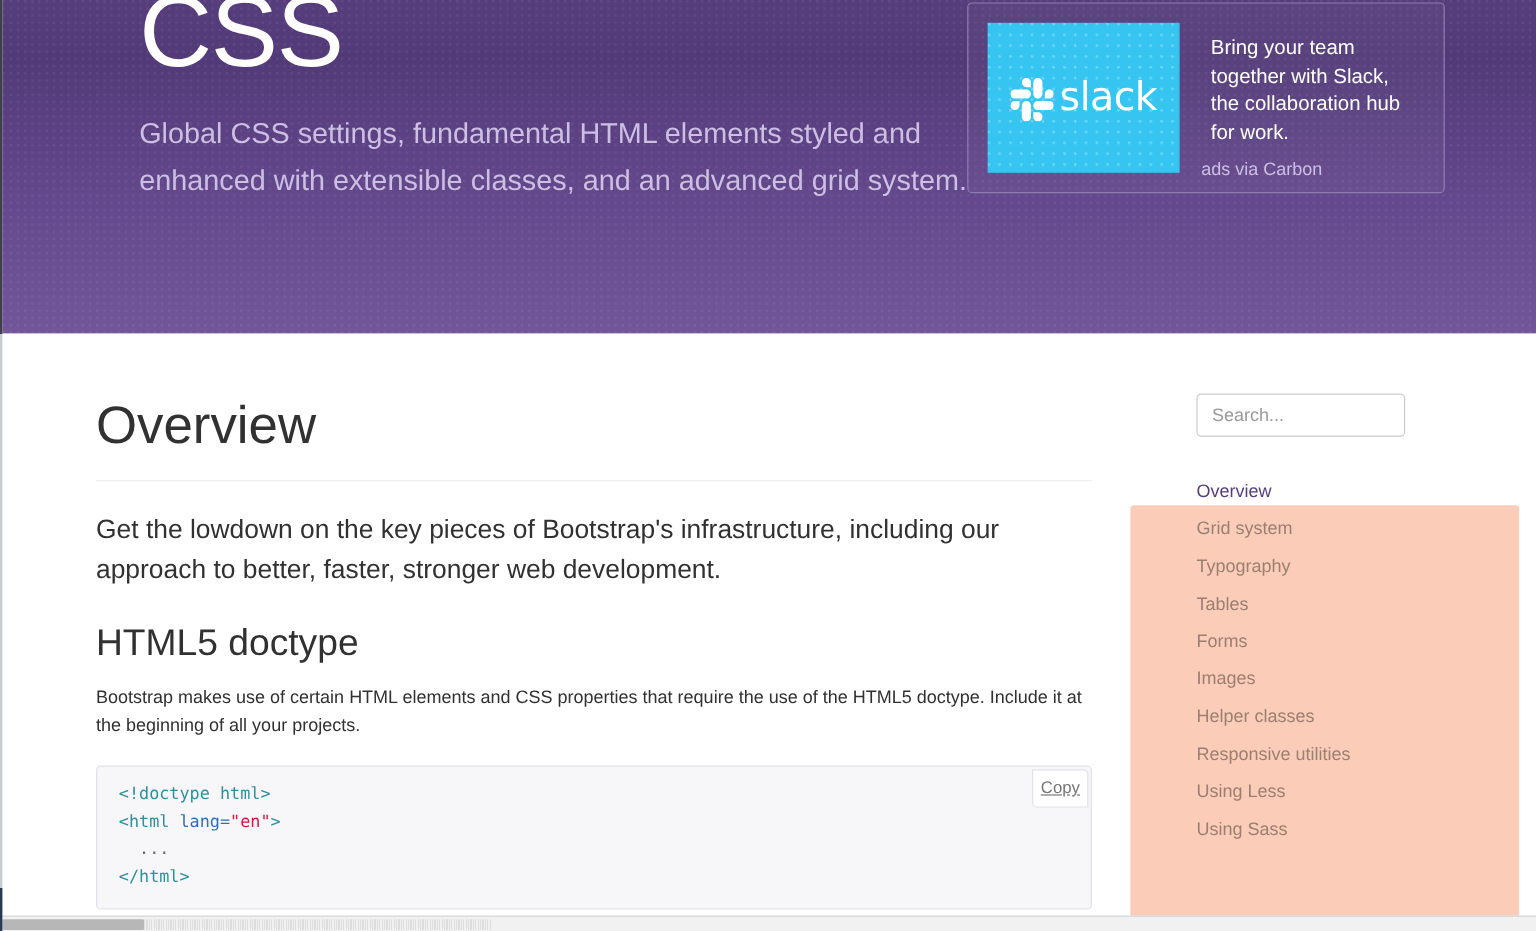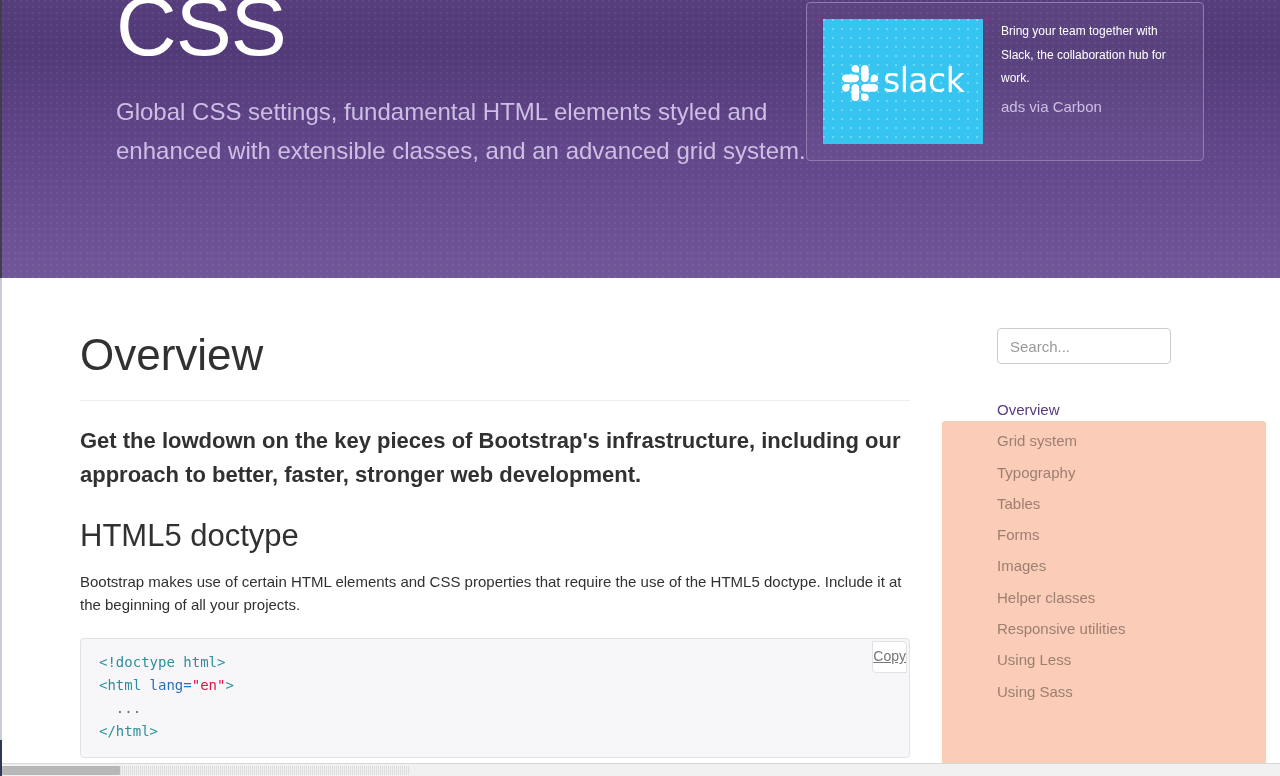--- a/index.html
+++ b/index.html
@@ -143,23 +143,23 @@
     font-weight: 400;
     letter-spacing: -0.5px;
     font-family: "DejaVu Sans", sans-serif;
   }
   .carbon-text {
     flex: 1;
     padding-left: 18px;
     padding-top: 1px;
   }
   .carbon-desc {
-    margin: 0;
+    margin: 8px;
     color: #ffffff;
-    font-size: 12px;
+    font-size: 17px;
     line-height: 23.5px;
   }
   .carbon-poweredby {
     display: block;
     color: #cdbfe3;
     font-size: 15px;
     line-height: 23.5px;
     margin-top: 4px;
   }
 
@@ -193,21 +193,21 @@
     margin-top: 21px;
     border-top: 1px solid #eeeeee;
     height: 0;
     width: 830px;
   }
   p.lead-text {
     margin: 0;
     padding-top: 23px;
     font-size: 22px;
     line-height: 34px;
-    font-weight: 700;
+    font-weight: 400;
     color: #313131;
     width: 828px;
   }
   h2.page-h2 {
     margin: 0;
     padding-top: 27px;
     font-size: 31px;
     line-height: 1.1;
     font-weight: normal;
     color: #313131;
@@ -227,21 +227,21 @@
     margin-top: 22px;
     width: 830px;
     background: #f7f7f9;
     border: 1px solid #e1e1e8;
     border-radius: 4px;
     padding: 12px 14px 14px 18px;
   }
   .btn-clipboard {
     position: absolute;
     top: 2px; right: 2px;
-    padding: 5px 0;
+    padding: 5px 6px;
     font-size: 14px;
     line-height: 1.42;
     color: #767676;
     background: #ffffff;
     border: 1px solid #e1e1e8;
     border-radius: 0 4px 0 4px;
     cursor: pointer;
     text-decoration: underline;
   }
   pre.code {

